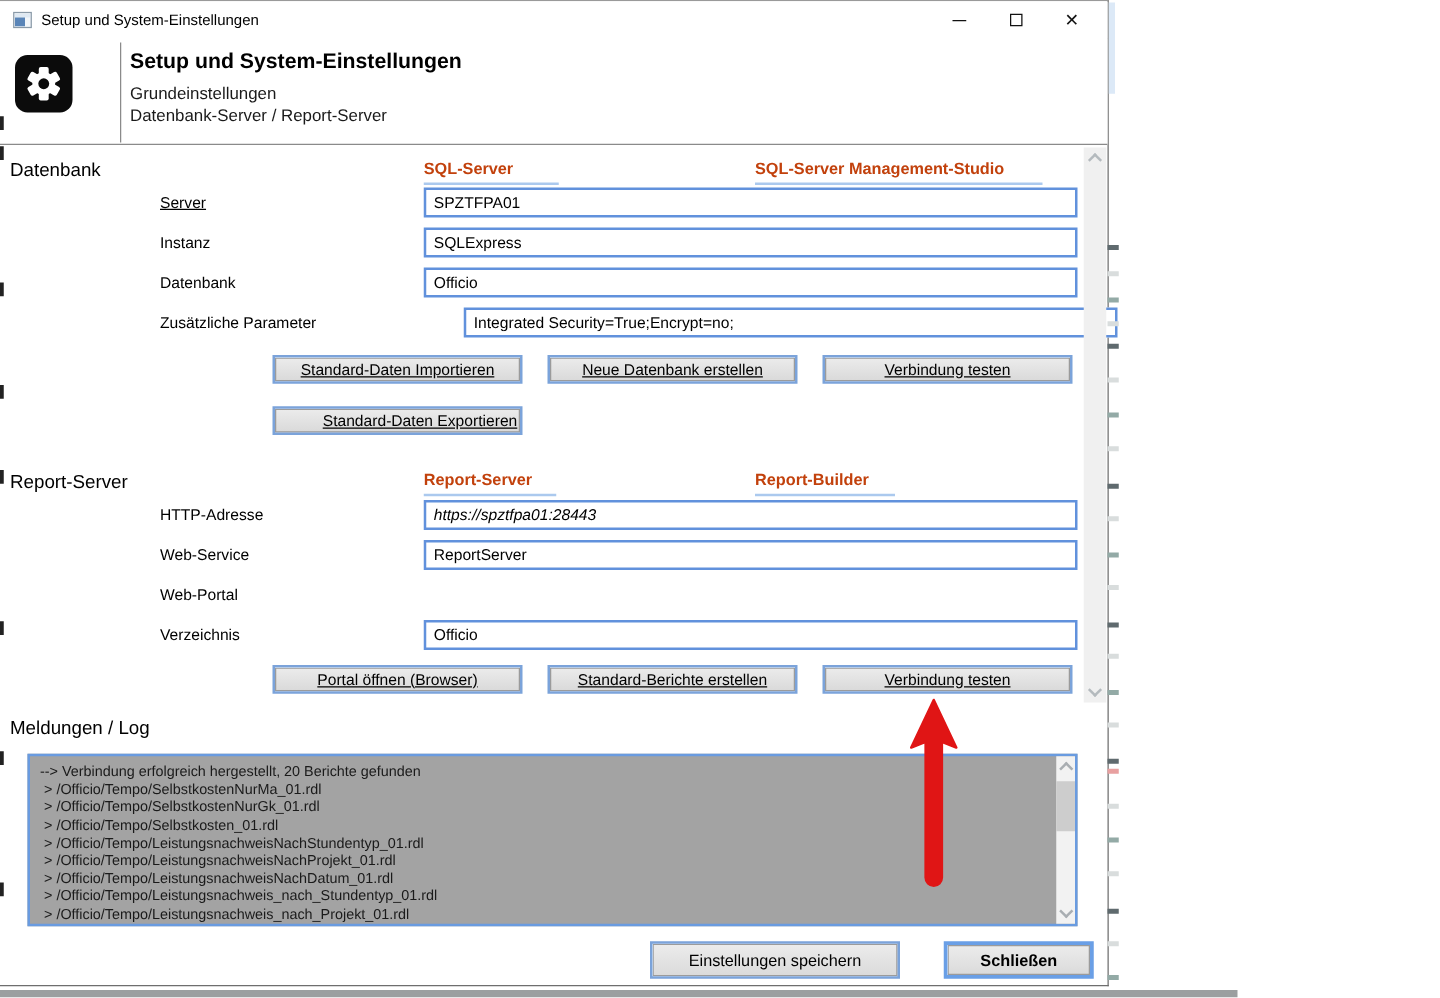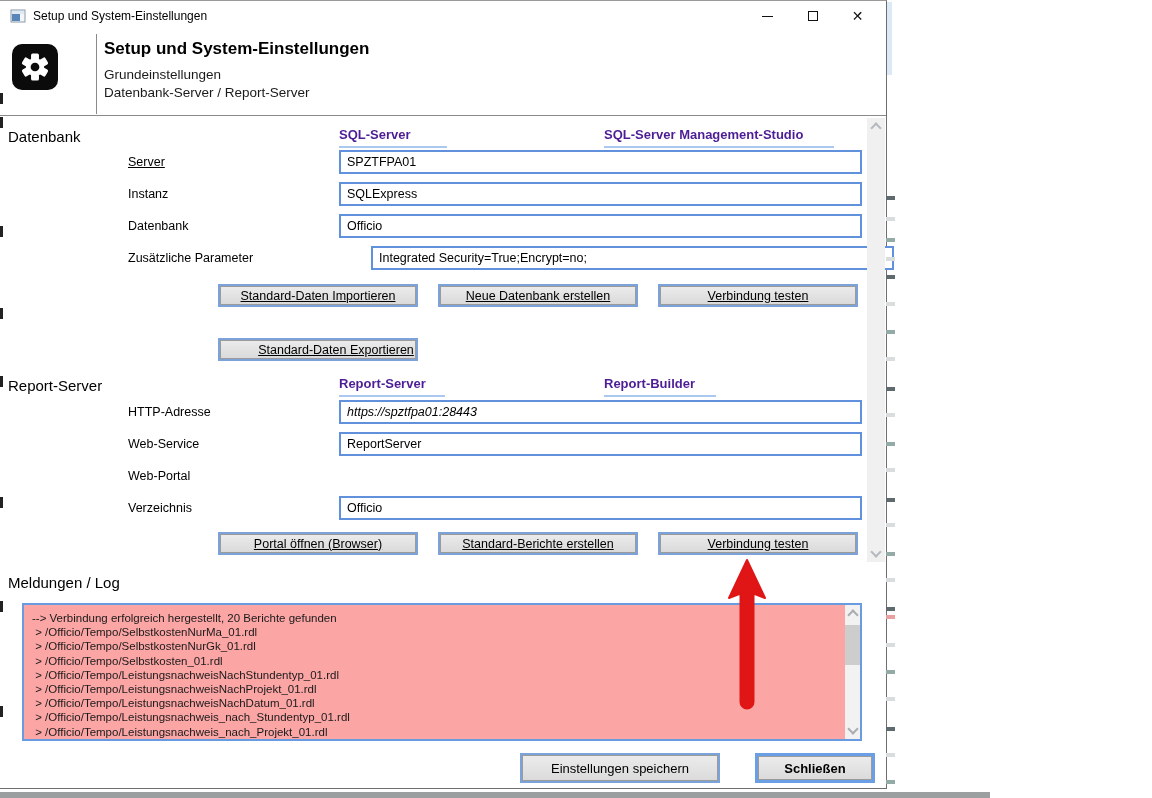--- a/index.html
+++ b/index.html
@@ -23,39 +23,39 @@
   
   .header { position:absolute; left:0; top:30px; width:100%; height:85px; background:#fff; border-bottom:1px solid #8a8a8a; }
   .header-divider { position:absolute; left:96px; top:3px; width:1px; height:80px; background:#8a8a8a; }
   .gear-badge { position:absolute; left:12px; top:13px; width:46px; height:46px; background:#0b0b0b; border-radius:10px; display:flex; align-items:center; justify-content:center; }
   .h-title { position:absolute; left:104px; top:8px; font-size:17px; font-weight:bold; color:#000; }
   .h-sub1 { position:absolute; left:104px; top:36px; font-size:13.5px; color:#1a1a1a; }
   .h-sub2 { position:absolute; left:104px; top:54px; font-size:13.5px; color:#1a1a1a; }
 
   .section-label { position:absolute; left:8px; font-size:15px; color:#000; }
 
-  .blue-link { position:absolute; height:21px; border-bottom:2px solid #abc9ee; font-size:13px; font-weight:bold; color:#4c1d95; white-space:nowrap; cursor:pointer; }
+  .blue-link { position:absolute; height:21px; border-bottom:2px solid #abc9ee; font-size:13px; font-weight:bold; color:#c2410c; white-space:nowrap; cursor:pointer; }
 
   .field-label { position:absolute; left:128px; font-size:12.5px; color:#000; white-space:nowrap; }
   .tb { position:absolute; left:339px; width:523px; height:24px; border:2px solid #6191dc; background:#fff;
         font-family:"Liberation Sans", sans-serif; font-size:12.5px; color:#000; padding:0 0 0 6px; outline:none; }
 
   .btn { position:absolute; height:23px; background:linear-gradient(#ececec,#d9d9d9); border:2px solid #7ba3da;
          box-shadow: inset 0 0 0 1px #9b9b9b; font-family:"Liberation Sans", sans-serif; font-size:12.5px; color:#000;
          display:flex; align-items:center; justify-content:center; cursor:pointer; white-space:nowrap;text-decoration:underline; }
   .btn-w { width:200px; }
 
   
   .main-scroll { position:absolute; left:867px; top:117px; width:18px; height:444px; background:#f0f0f0; }
   .chev { position:absolute; left:5px; width:8px; height:8px; border-style:solid; border-color:#b4babe; }
   .chev-up { top:6px; border-width:2px 0 0 2px; transform:rotate(45deg); }
   .chev-down { bottom:6px; border-width:0 2px 2px 0; transform:rotate(45deg); }
 
   
-  .log-box { position:absolute; left:22px; top:602px; width:840px; height:138px; border:2px solid #699be0; background:#fca5a5; }
+  .log-box { position:absolute; left:22px; top:602px; width:840px; height:138px; border:2px solid #699be0; background:#a3a3a3; }
   .log-content { position:absolute; left:0; top:0; right:15px; bottom:0; padding:6px 4px 4px 8px; overflow:hidden; }
   .log-line { font-size:11.5px; line-height:14.2px; color:#1a1a1a; white-space:pre; }
   .log-scroll { position:absolute; right:0; top:0; width:15px; height:100%; background:#f2f2f2; }
   .log-scroll .chev { left:4px; border-color:#a9aeb2; }
   .log-thumb { position:absolute; left:0; top:20px; width:15px; height:40px; background:#cdcdcd; }
 
   
   .footer-btn { position:absolute; top:752px; height:30px; background:linear-gradient(#ececec,#dadada); border:2px solid #7ba3da;
                 box-shadow: inset 0 0 0 1px #9b9b9b; display:flex; align-items:center; justify-content:center;
                 font-size:13px; color:#000; cursor:pointer; }
@@ -122,21 +122,21 @@
     <div class="field-label" style="top:186px;">Instanz</div>
     <input class="tb" style="top: 181px;" value="SQLExpress">
     <div class="field-label" style="top:218px;">Datenbank</div>
     <input class="tb" style="top: 213px;" value="Officio">
     <div class="field-label" style="top:250px;">Zusätzliche Parameter</div>
     <input class="tb" style="top: 245px; margin-left: 32px;" value="Integrated Security=True;Encrypt=no;">
 
     <div class="btn btn-w" style="left:218px; top:283px;">Standard-Daten Importieren</div>
     <div class="btn btn-w" style="left:438px; top:283px;">Neue Datenbank erstellen</div>
     <div class="btn btn-w" style="left:658px; top:283px;">Verbindung testen</div>
-    <div class="btn btn-w" style="left:218px; top:337px;padding-left:36px;">Standard-Daten Exportieren</div>
+    <div class="btn btn-w" style="left:218px; top:324px;padding-left:36px;">Standard-Daten Exportieren</div>
 
     <div class="section-label" style="top:376px;">Report-Server</div>
     <a class="blue-link" style="left:339px; top:375px; width:106px;">Report-Server</a>
     <a class="blue-link" style="left:604px; top:375px; width:112px;">Report-Builder</a>
 
     <div class="field-label" style="top:404px;">HTTP-Adresse</div>
     <input class="tb" style="top: 399px; font-style: italic;" value="https://spztfpa01:28443">
     <div class="field-label" style="top:436px;">Web-Service</div>
     <input class="tb" style="top: 431px;" value="ReportServer">
     <div class="field-label" style="top:468px;">Web-Portal</div>

